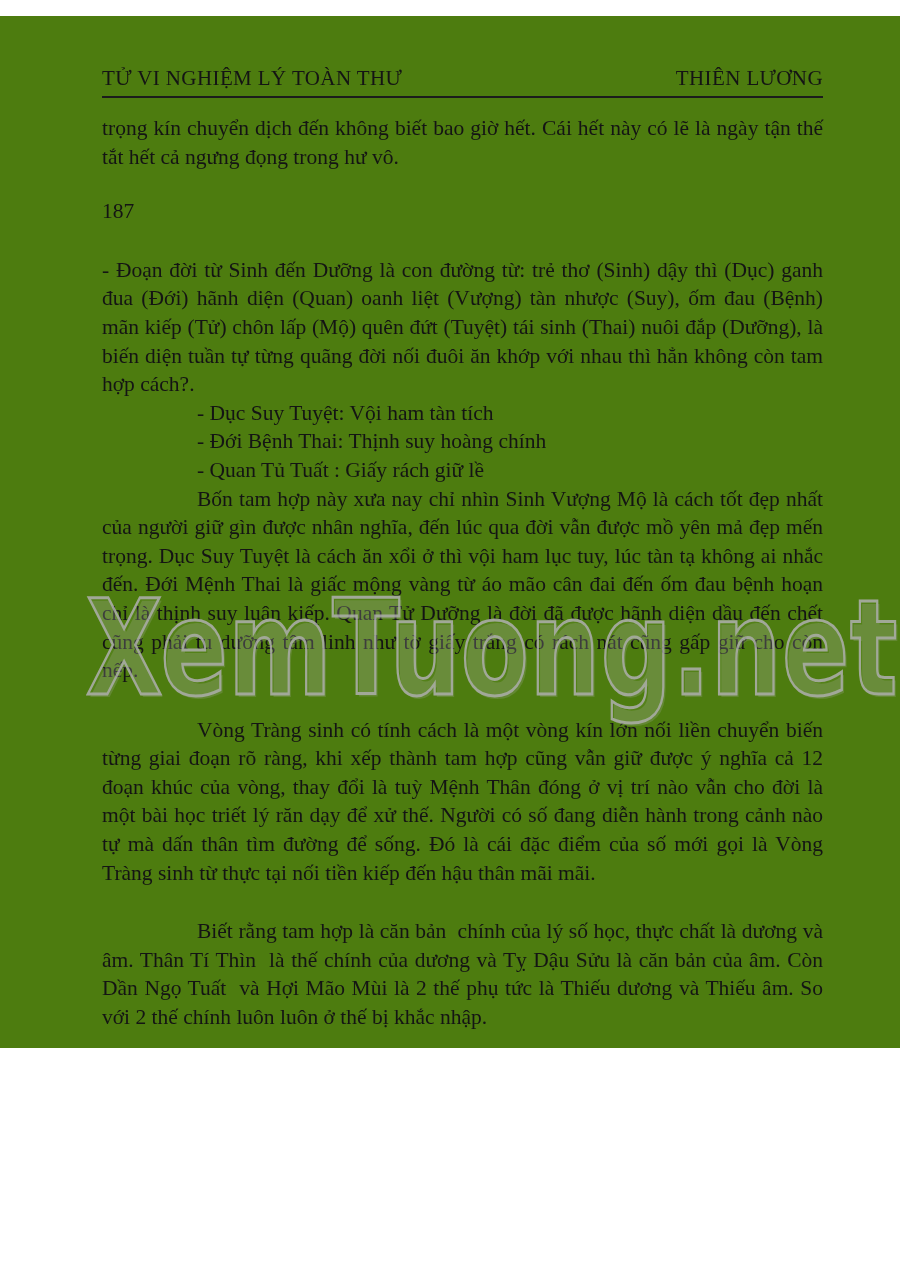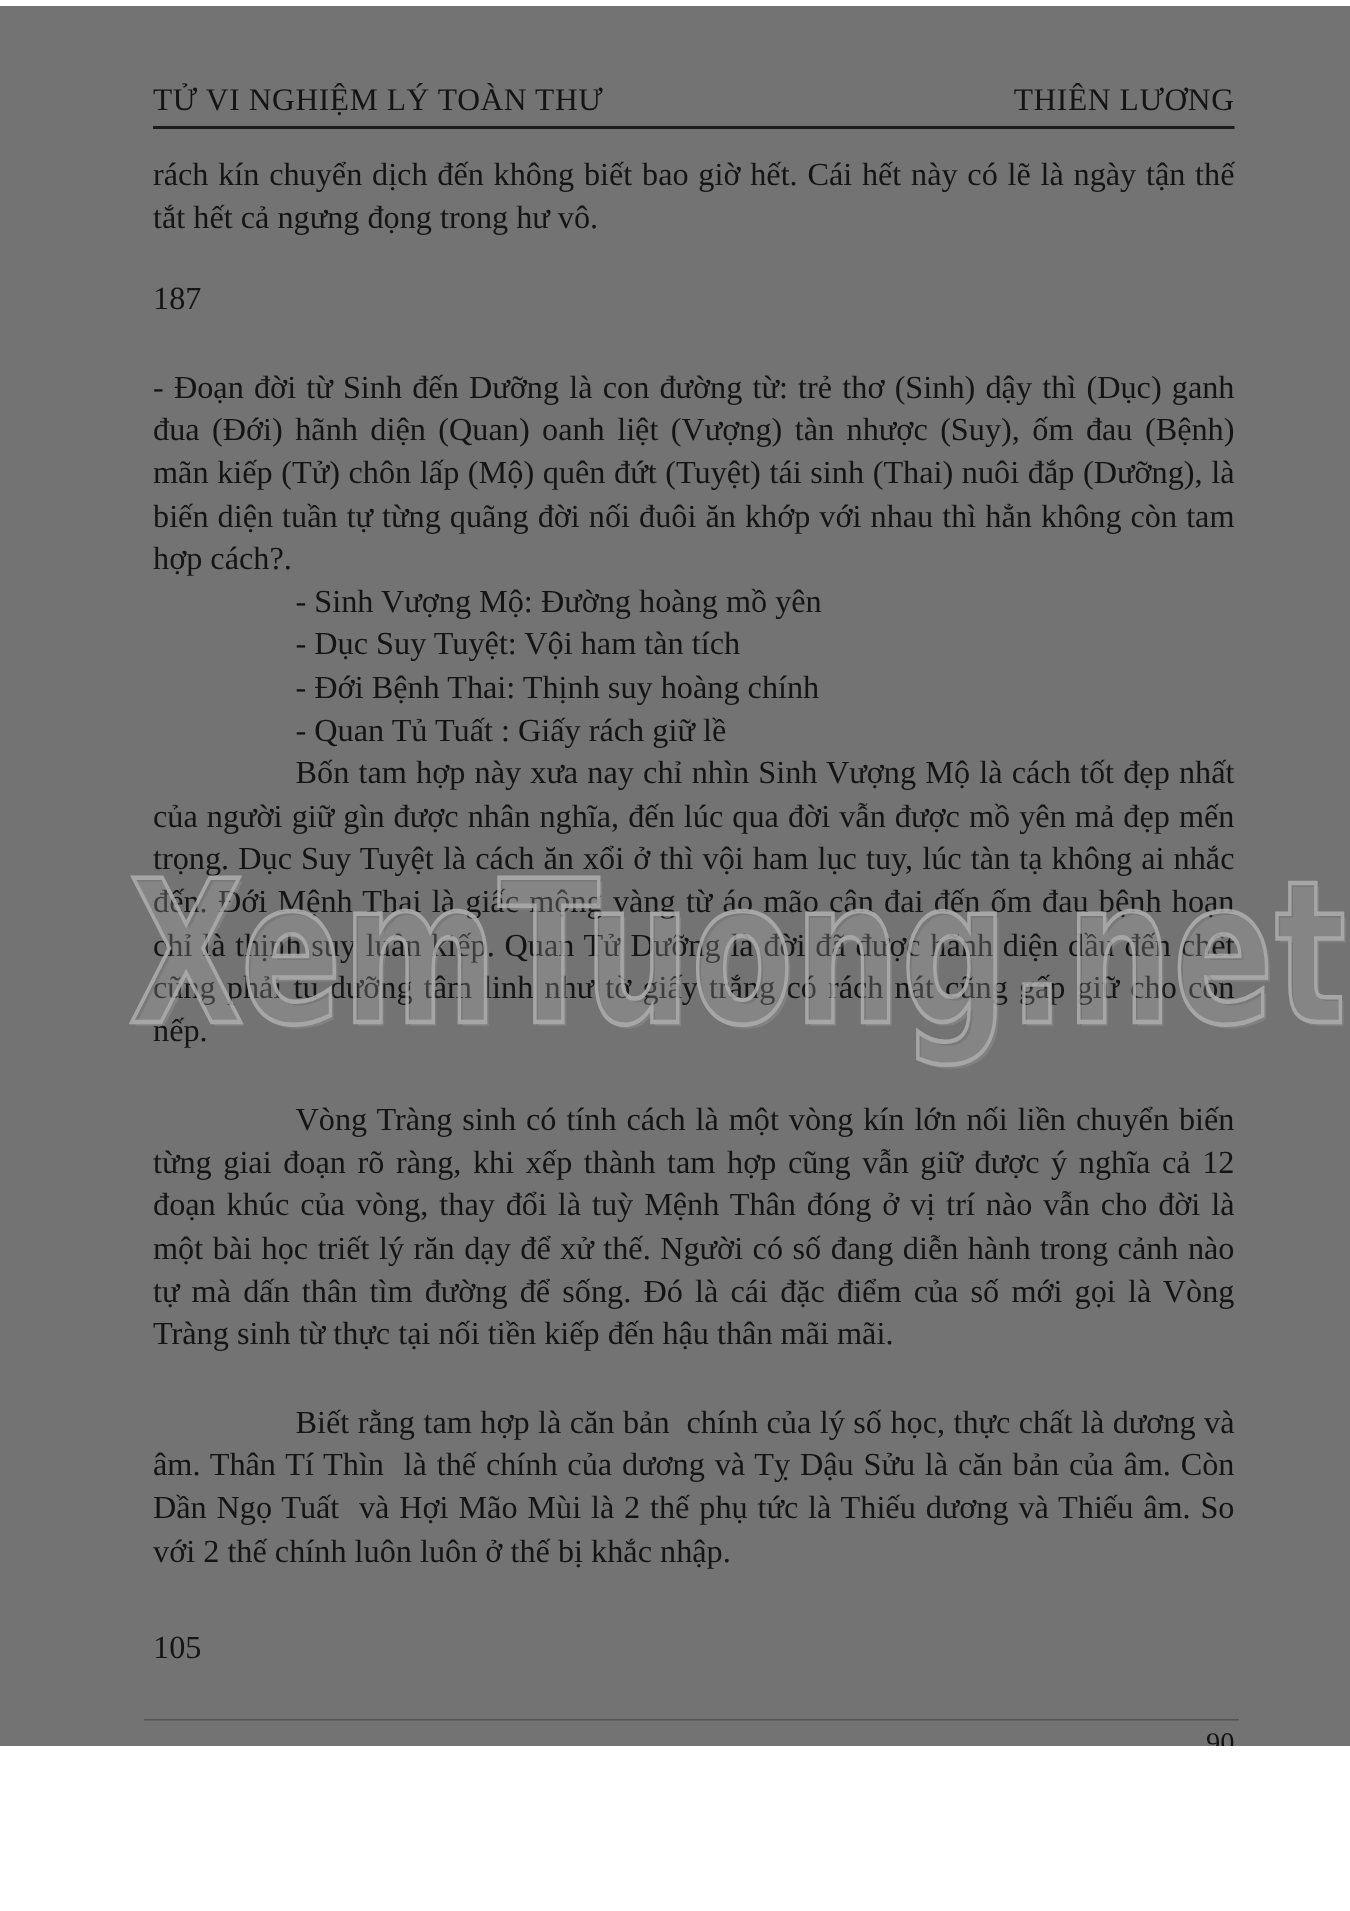--- a/index.html
+++ b/index.html
@@ -1,20 +1,20 @@
 <!DOCTYPE html>
 <html><head>
 <meta charset="utf-8">
 <style>
   html,body { margin:0; padding:0; background:#ffffff; }
   .page {
     position:relative;
-    width:900px; height:1160px;
-    margin:4px auto;
-    background:#737373;
+    width:900px; height:1032px;
+    margin:16px auto;
+    background:#4d7c0f;
     overflow:hidden;
     font-family:"Liberation Serif","DejaVu Serif",serif;
     color:#141414;
   }
   .content { margin:0 77px 0 102px; }
   .header-row {
     display:flex; justify-content:space-between; align-items:flex-end;
     padding-top:50px; padding-bottom:5px;
     border-bottom:2px solid #1c1c1c;
     font-size:21px; letter-spacing:0.4px;
@@ -55,27 +55,26 @@
 <div class="page">
   <div class="content">
 
     <div class="header-row">
       <span>TỬ VI NGHIỆM LÝ TOÀN THƯ</span>
       <span>THIÊN LƯƠNG</span>
     </div>
 
     <div class="body-text">
 
-      <p class="para p-intro">rách kín chuyển dịch đến không biết bao giờ hết. Cái hết này có lẽ là ngày tận thế tắt hết cả ngưng đọng trong hư vô.</p>
+      <p class="para p-intro">trọng kín chuyển dịch đến không biết bao giờ hết. Cái hết này có lẽ là ngày tận thế tắt hết cả ngưng đọng trong hư vô.</p>
 
       <div class="p-104">187</div>
 
       <div class="block-a">
         <p class="para">- Đoạn đời từ Sinh đến Dưỡng là con đường từ: trẻ thơ (Sinh) dậy thì (Dục) ganh đua (Đới) hãnh diện (Quan) oanh liệt (Vượng) tàn nhược (Suy), ốm đau (Bệnh) mãn kiếp (Tử) chôn lấp (Mộ) quên đứt (Tuyệt) tái sinh (Thai) nuôi đắp (Dưỡng), là biến diện tuần tự từng quãng đời nối đuôi ăn khớp với nhau thì hẳn không còn tam hợp cách?.</p>
-        <div class="indent-line">- Sinh Vượng Mộ: Đường hoàng mồ yên</div>
         <div class="indent-line">- Dục Suy Tuyệt: Vội ham tàn tích</div>
         <div class="indent-line">- Đới Bệnh Thai: Thịnh suy hoàng chính</div>
         <div class="indent-line">- Quan Tủ Tuất : Giấy rách giữ lề</div>
         <p class="para ind">Bốn tam hợp này xưa nay chỉ nhìn Sinh Vượng Mộ là cách tốt đẹp nhất của người giữ gìn được nhân nghĩa, đến lúc qua đời vẫn được mồ yên mả đẹp mến trọng. Dục Suy Tuyệt là cách ăn xổi ở thì vội ham lục tuy, lúc tàn tạ không ai nhắc đến. Đới Mệnh Thai là giấc mộng vàng từ áo mão cân đai đến ốm đau bệnh hoạn chỉ là thịnh suy luân kiếp. Quan Tử Dưỡng là đời đã được hãnh diện dầu đến chết cũng phải tu dưỡng tâm linh như tờ giấy trắng có rách nát cũng gấp giữ cho còn nếp.</p>
       </div>
 
       <p class="para ind p-vong">Vòng Tràng sinh có tính cách là một vòng kín lớn nối liền chuyển biến từng giai đoạn rõ ràng, khi xếp thành tam hợp cũng vẫn giữ được ý nghĩa cả 12 đoạn khúc của vòng, thay đổi là tuỳ Mệnh Thân đóng ở vị trí nào vẫn cho đời là một bài học triết lý răn dạy để xử thế. Người có số đang diễn hành trong cảnh nào tự mà dấn thân tìm đường để sống. Đó là cái đặc điểm của số mới gọi là Vòng Tràng sinh từ thực tại nối tiền kiếp đến hậu thân mãi mãi.</p>
 
       <p class="para ind p-biet">Biết rằng tam hợp là căn bản  chính của lý số học, thực chất là dương và âm. Thân Tí Thìn  là thế chính của dương và Tỵ Dậu Sửu là căn bản của âm. Còn Dần Ngọ Tuất  và Hợi Mão Mùi là 2 thế phụ tức là Thiếu dương và Thiếu âm. So với 2 thế chính luôn luôn ở thế bị khắc nhập.</p>
 

